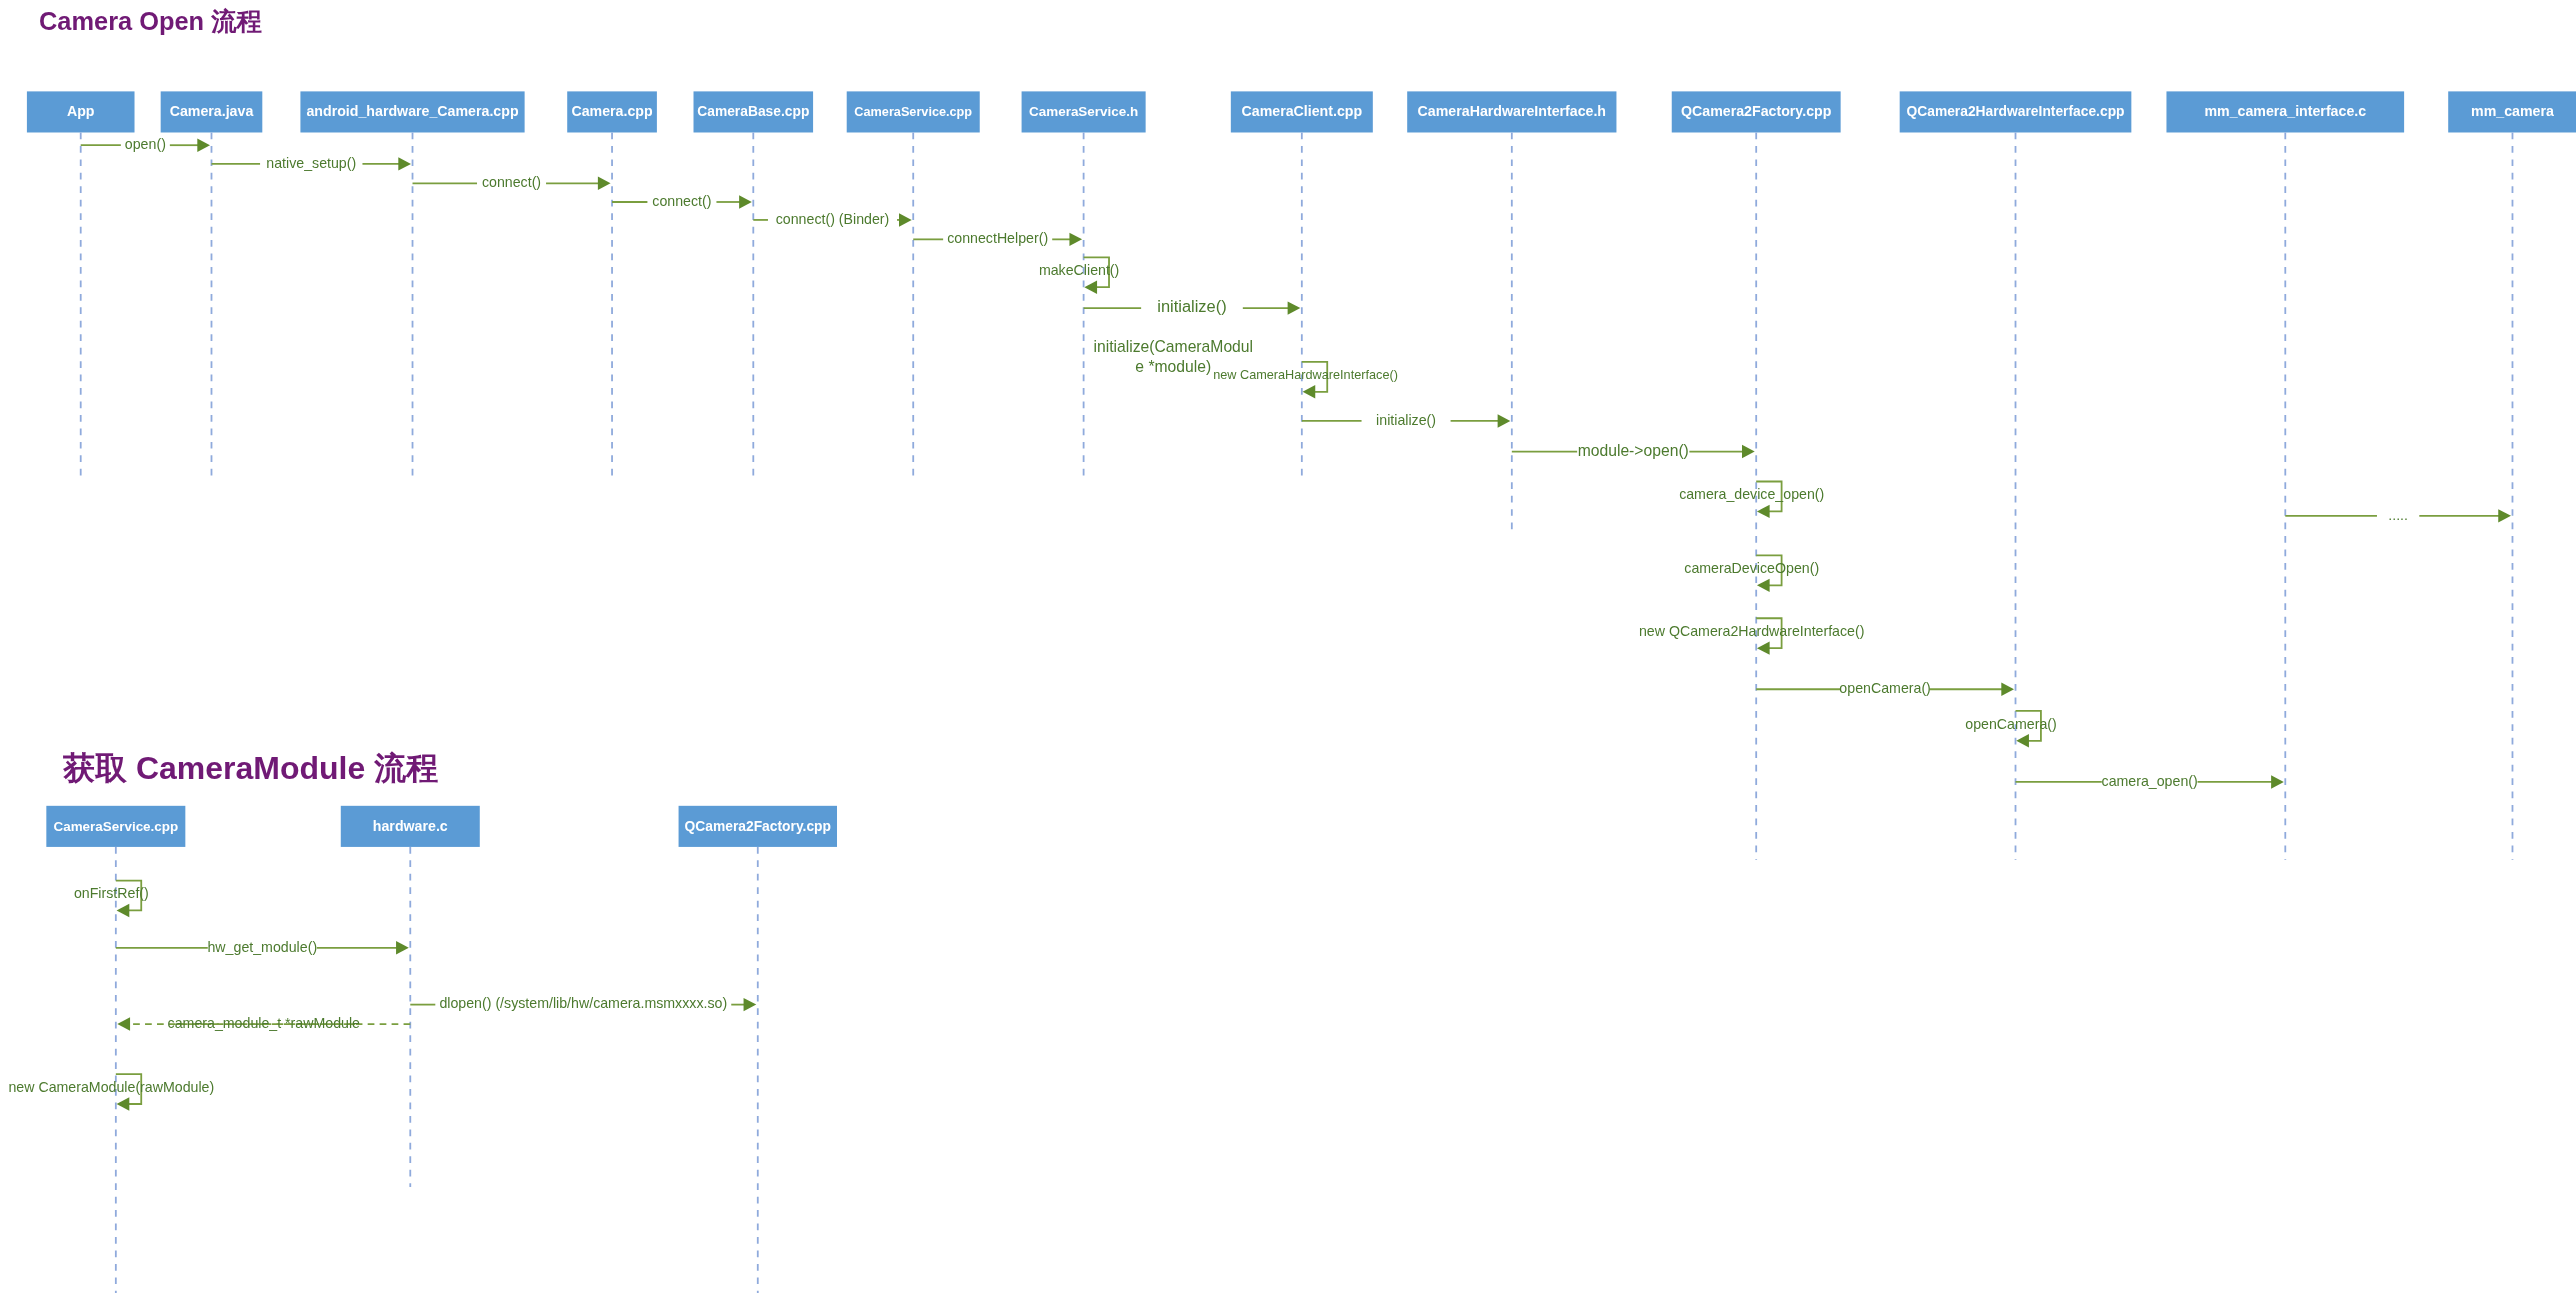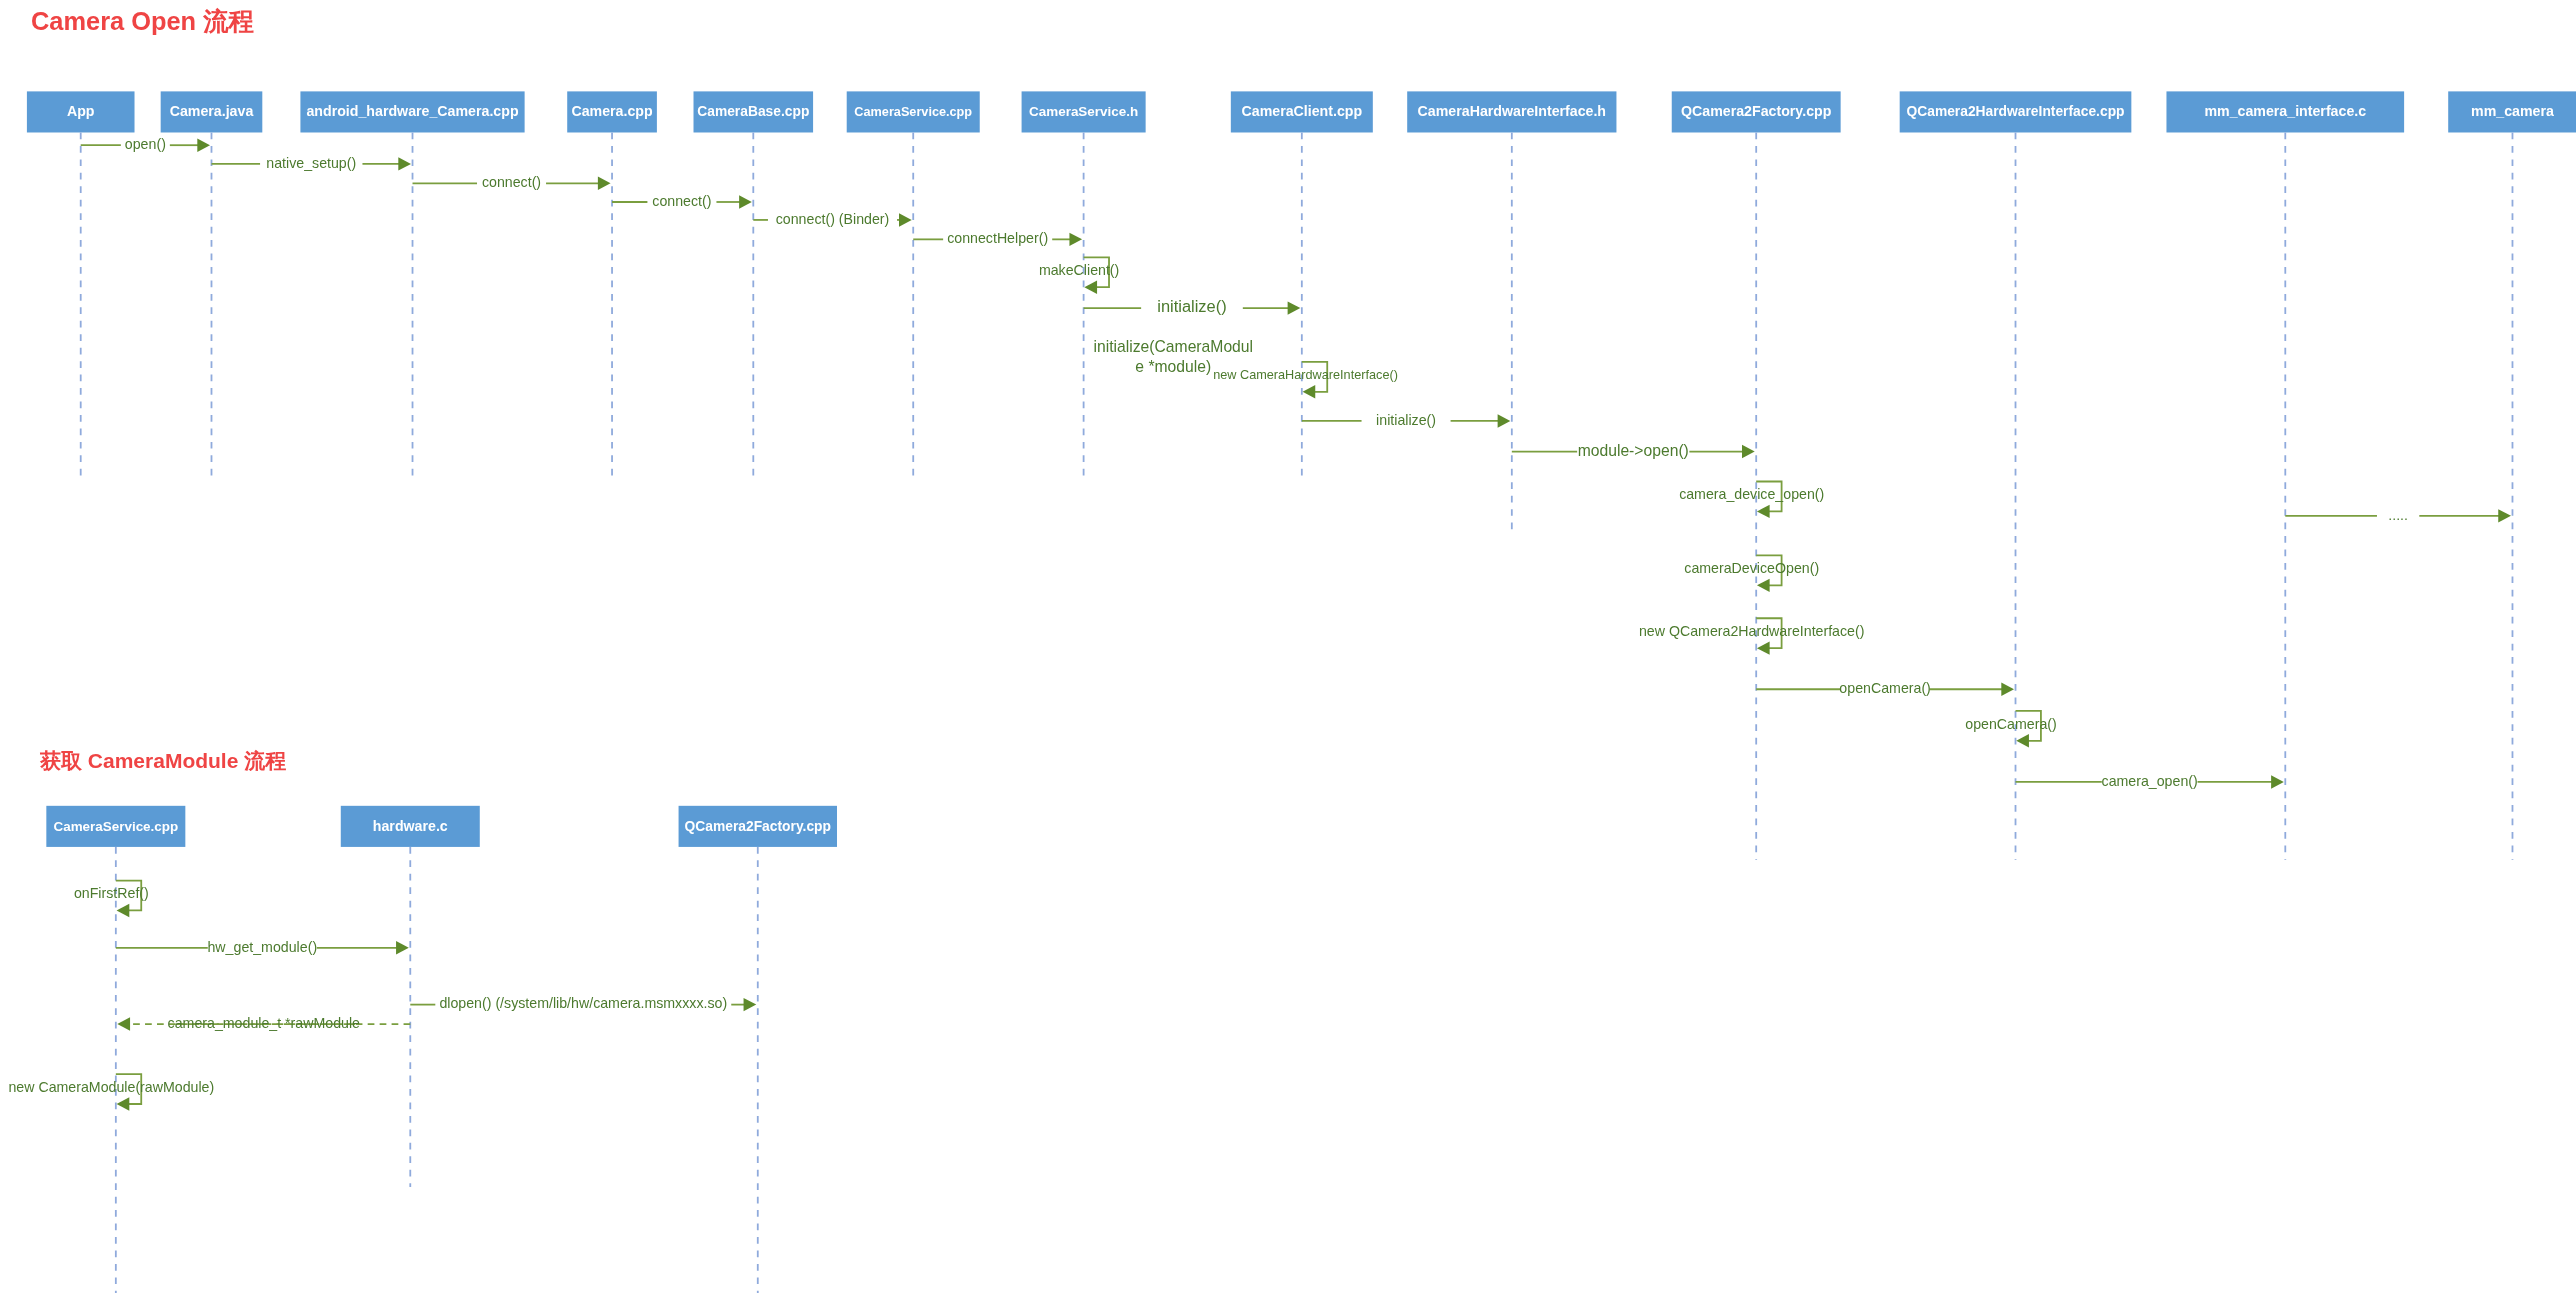--- a/index.html
+++ b/index.html
@@ -1,23 +1,23 @@
 <!DOCTYPE html>
 <html style="font-size:12px"><head>
 <meta charset="utf-8">
 <style>
   html,body{margin:0;padding:0;background:#ffffff;}
   body{width:2576px;height:1303px;font-family:"Liberation Sans",sans-serif;overflow:hidden;}
   #stage{position:relative;width:2576px;height:1303px;}
   .diagram-title{
-    position:absolute;color:#ef4444;font-weight:bold;
-    font-family:"Liberation Sans",sans-serif;white-space:nowrap;
+    position:absolute;color:#701a75;font-weight:bold;
+    font-family:"Liberation Sans",sans-serif;white-space:nowrap;margin-left:8px;
   }
   #title1{left:31px;top:4.5px;font-size:25.4px;}
-  #title2{left:40px;top:747px;font-size:21px;}
+  #title2{left:55px;top:747px;font-size:32px;}
   svg.layer{position:absolute;left:0;top:0;width:2576px;height:1303px;}
   .lifeline-box{fill:#5B9BD5;}
   .lifeline-label{fill:#ffffff;font-family:"Liberation Sans",sans-serif;font-weight:bold;
     text-anchor:middle;dominant-baseline:middle;}
   .lifeline-line{stroke:#8FAADC;stroke-width:2.4;stroke-dasharray:9 9;}
   .msg-line{stroke:#7A9E3F;stroke-width:2.4;fill:none;}
   .msg-line-dashed{stroke:#7A9E3F;stroke-width:2.4;fill:none;stroke-dasharray:9 7;}
   .msg-head{fill:#5E8A2B;}
   .msg-label{font-family:"Liberation Sans",sans-serif;text-anchor:middle;
      dominant-baseline:middle;fill:#4C7A2E;}

